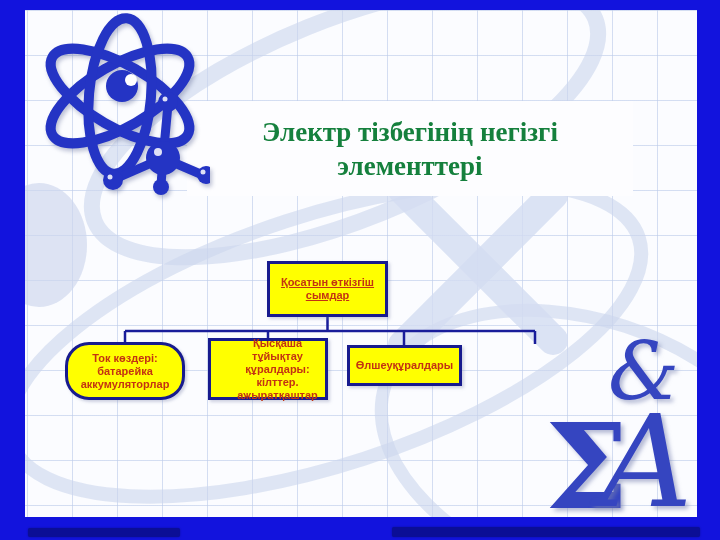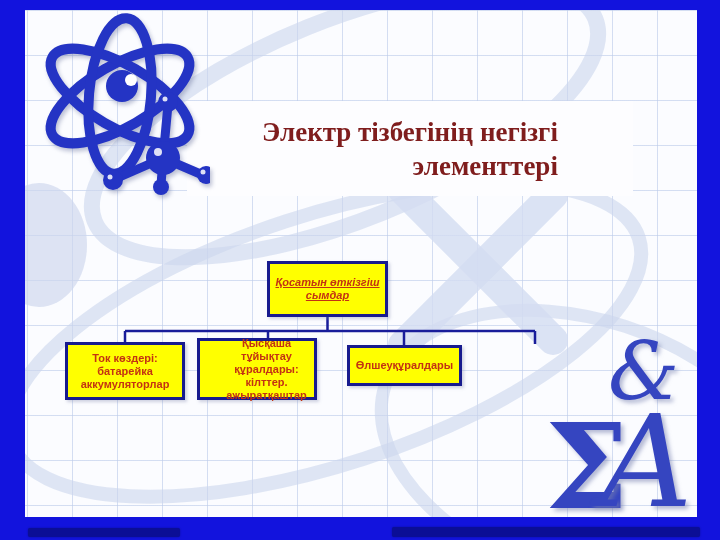--- a/index.html
+++ b/index.html
@@ -30,33 +30,33 @@
   
   .atom-logo{position:absolute;left:25px;top:8px;z-index:4;
     filter:drop-shadow(2px 3px 2px rgba(110,120,160,.45));}
   
   .title-band{
     position:absolute;left:187px;top:101px;width:446px;height:95px;z-index:3;
     background:#fdfdff;display:flex;align-items:center;justify-content:center;
   }
   .title-text{
     font-family:"Liberation Serif",serif;font-weight:bold;font-size:27px;
-    line-height:34px;color:#7f1d1d;text-align:right;white-space:pre-line;
+    line-height:34px;color:#15803d;text-align:center;white-space:pre-line;
   }
   
   .fc-lines{position:absolute;left:0;top:0;z-index:5;pointer-events:none;}
   .fc-box{
     position:absolute;z-index:6;background:#ffff00;border:3px solid #181b8e;
     box-sizing:border-box;display:flex;align-items:center;justify-content:center;
     text-align:center;color:#c33312;font-weight:bold;font-size:11px;line-height:13px;
     white-space:pre-line;box-shadow:2px 2px 3px rgba(120,130,170,.35);
   }
-  .fc-root{left:267px;top:261px;width:121px;height:56px;text-decoration:underline;font-style:italic;}
-  .fc-b1{left:65px;top:342px;width:120px;height:58px;}
-  .fc-b2{left:197px;top:338px;width:120px;height:62px;padding-left:19px;}
+  .fc-root{left:267px;top:261px;width:121px;height:56px;text-decoration:underline;}
+  .fc-b1{left:65px;top:342px;width:120px;height:58px;border-radius:24px;}
+  .fc-b2{left:208px;top:338px;width:120px;height:62px;padding-left:19px;}
   .fc-b3{left:347px;top:345px;width:115px;height:41px;}
   .fc-b4{left:473px;top:343px;width:124px;height:55px;}
   
   .glyph{position:absolute;color:#3545c0;font-family:"DejaVu Serif",serif;z-index:4;
     text-shadow:3px 3px 4px rgba(120,130,175,.55);}
   .glyph-amp{left:608px;top:332px;font-size:80px;font-style:italic;line-height:1;}
   .glyph-sigma{left:545px;top:408px;font-size:118px;font-weight:bold;line-height:1;z-index:4;}
   .glyph-a{left:600px;top:398px;font-size:128px;font-style:italic;line-height:1;z-index:5;}
 </style>
 </head>

